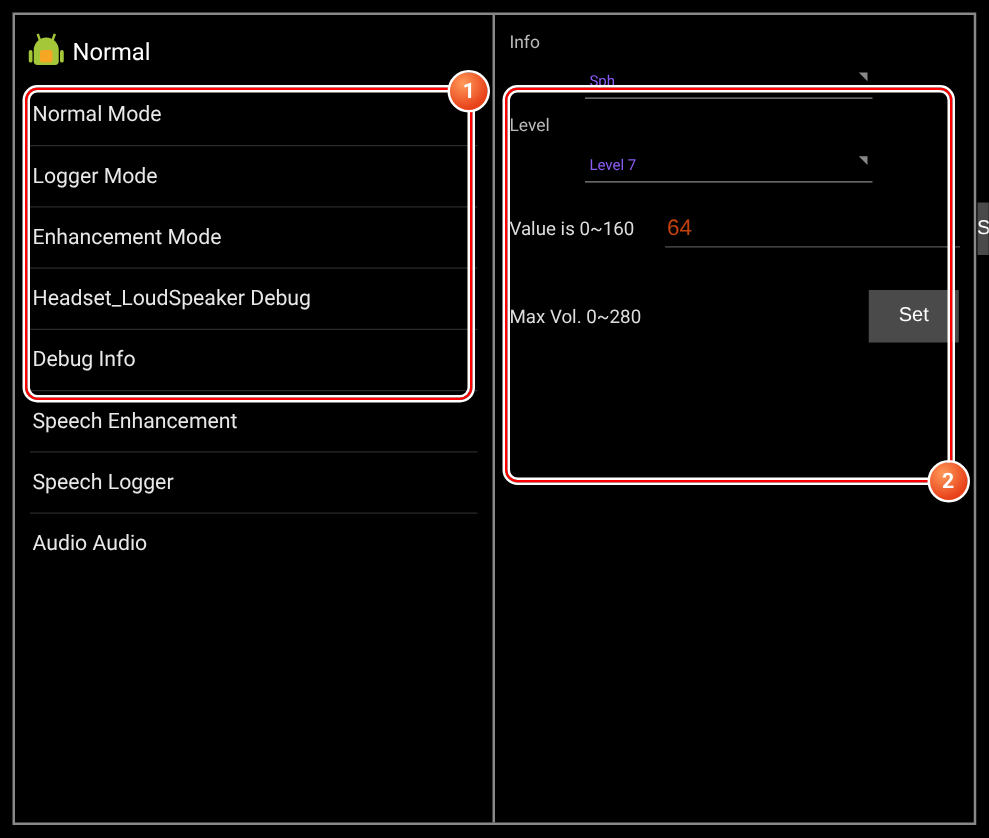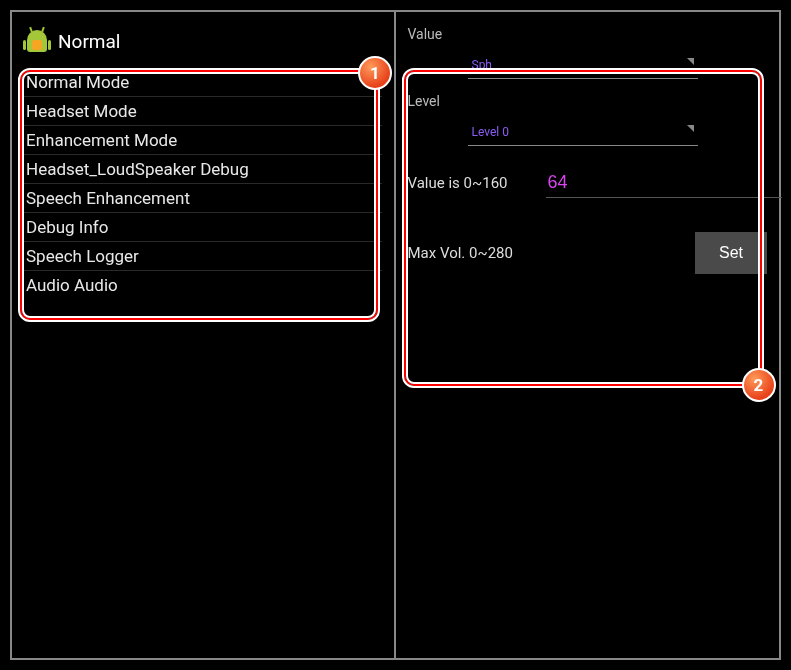--- a/index.html
+++ b/index.html
@@ -64,21 +64,21 @@
   .android-icon .arm1 { left:-1px; }
   .android-icon .arm2 { right:-1px; }
   .android-icon .clock {
     position:absolute; left:8px; top:14px;
     width:10px; height:10px; background:#f5a623; border-radius:2px;
   }
 
   
   .list-item {
     border-bottom:1px solid #2a2a2a;
-    padding:4px 2px;
+    padding:14px 2px;
     font-size:17px;
     color:#e8e8e8;
     cursor:pointer;
   }
   .list-item:last-child { border-bottom:none; }
 
   
   .hl-box {
     position:absolute;
     border:2px solid red;
@@ -125,30 +125,30 @@
   .spinner .tri {
     width:0; height:0;
     border-left:7px solid transparent;
     border-top:7px solid #888;
     margin-bottom:-1px;
   }
 
   .row {
     display:flex;
     align-items:center;
-    gap:28px;
+    gap:14px;
     margin:16px 0 4px 0;
   }
   .row-label { flex: 0 0 110px; font-size:15px; color:#ddd; }
   .row-input {
     flex:0 0 60px;
     background:transparent;
     border:none;
     border-bottom:1px solid #555;
-    color:#d946ef;
+    color:#c2410c;
     font-size:18px;
     padding:4px 2px;
     text-align:left;
   }
   .row-btn {
     width:72px; height:42px;
     background:#4a4a4a;
     border:none;
     color:#fff;
     font-size:16px;
@@ -172,52 +172,52 @@
           <div class="body"></div>
         <div class="arm1"></div>
           <div class="arm2"></div>
         <div class="clock"></div>
       </div>
       <div class="header-title">Normal</div>
     </div>
 
     <div>
       <div class="list-item">Normal Mode</div>
-      <div class="list-item">Headset Mode</div>
+      <div class="list-item">Logger Mode</div>
       <div class="list-item">Enhancement Mode</div>
       <div class="list-item">Headset_LoudSpeaker Debug</div>
+      <div class="list-item">Debug Info</div>
       <div class="list-item">Speech Enhancement</div>
-      <div class="list-item">Debug Info</div>
       <div class="list-item">Speech Logger</div>
       <div class="list-item">Audio Audio</div>
     </div>
 
     <div class="hl-box" style="left:8px; top:58px; width:358px; height:250px;">
       <div class="hl-inner"></div>
     </div>
     <div class="badge" style="left:346px; top:44px;">1</div>
 
   </div>
 
   <div class="divider"></div>
 
   <div class="pane">
 
 
     <div class="form-area">
 
-      <div class="label-sm">Value</div>
+      <div class="label-sm">Info</div>
       <div class="spinner">
         <span>Sph</span>
         <span class="tri"></span>
       </div>
 
       <div class="label-sm">Level</div>
       <div class="spinner">
-        <span>Level 0</span>
+        <span>Level 7</span>
         <span class="tri"></span>
       </div>
 
       <div class="row">
         <span class="row-label">Value is 0~160</span>
         <input class="row-input" value="64" style="">
         <button class="row-btn">Set</button>
       </div>
 
       <div class="row" style="margin-top:28px;">

